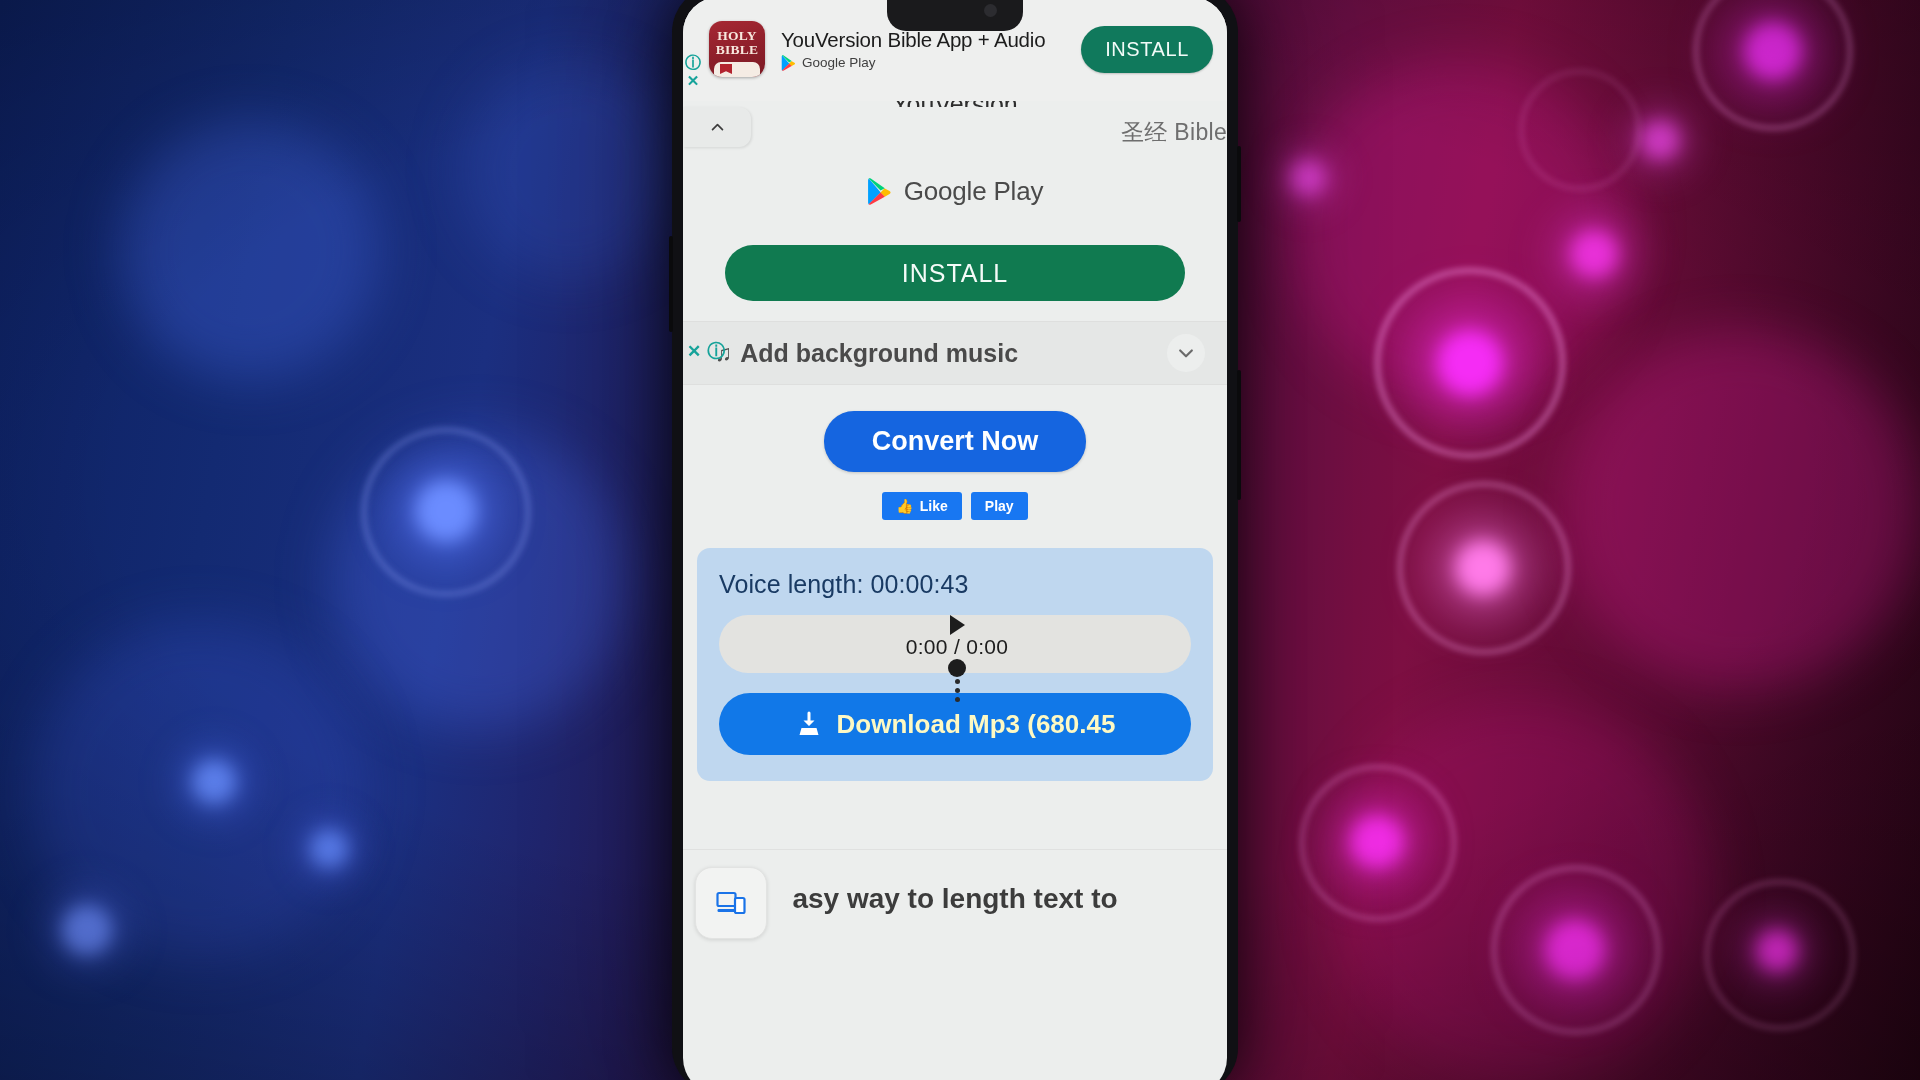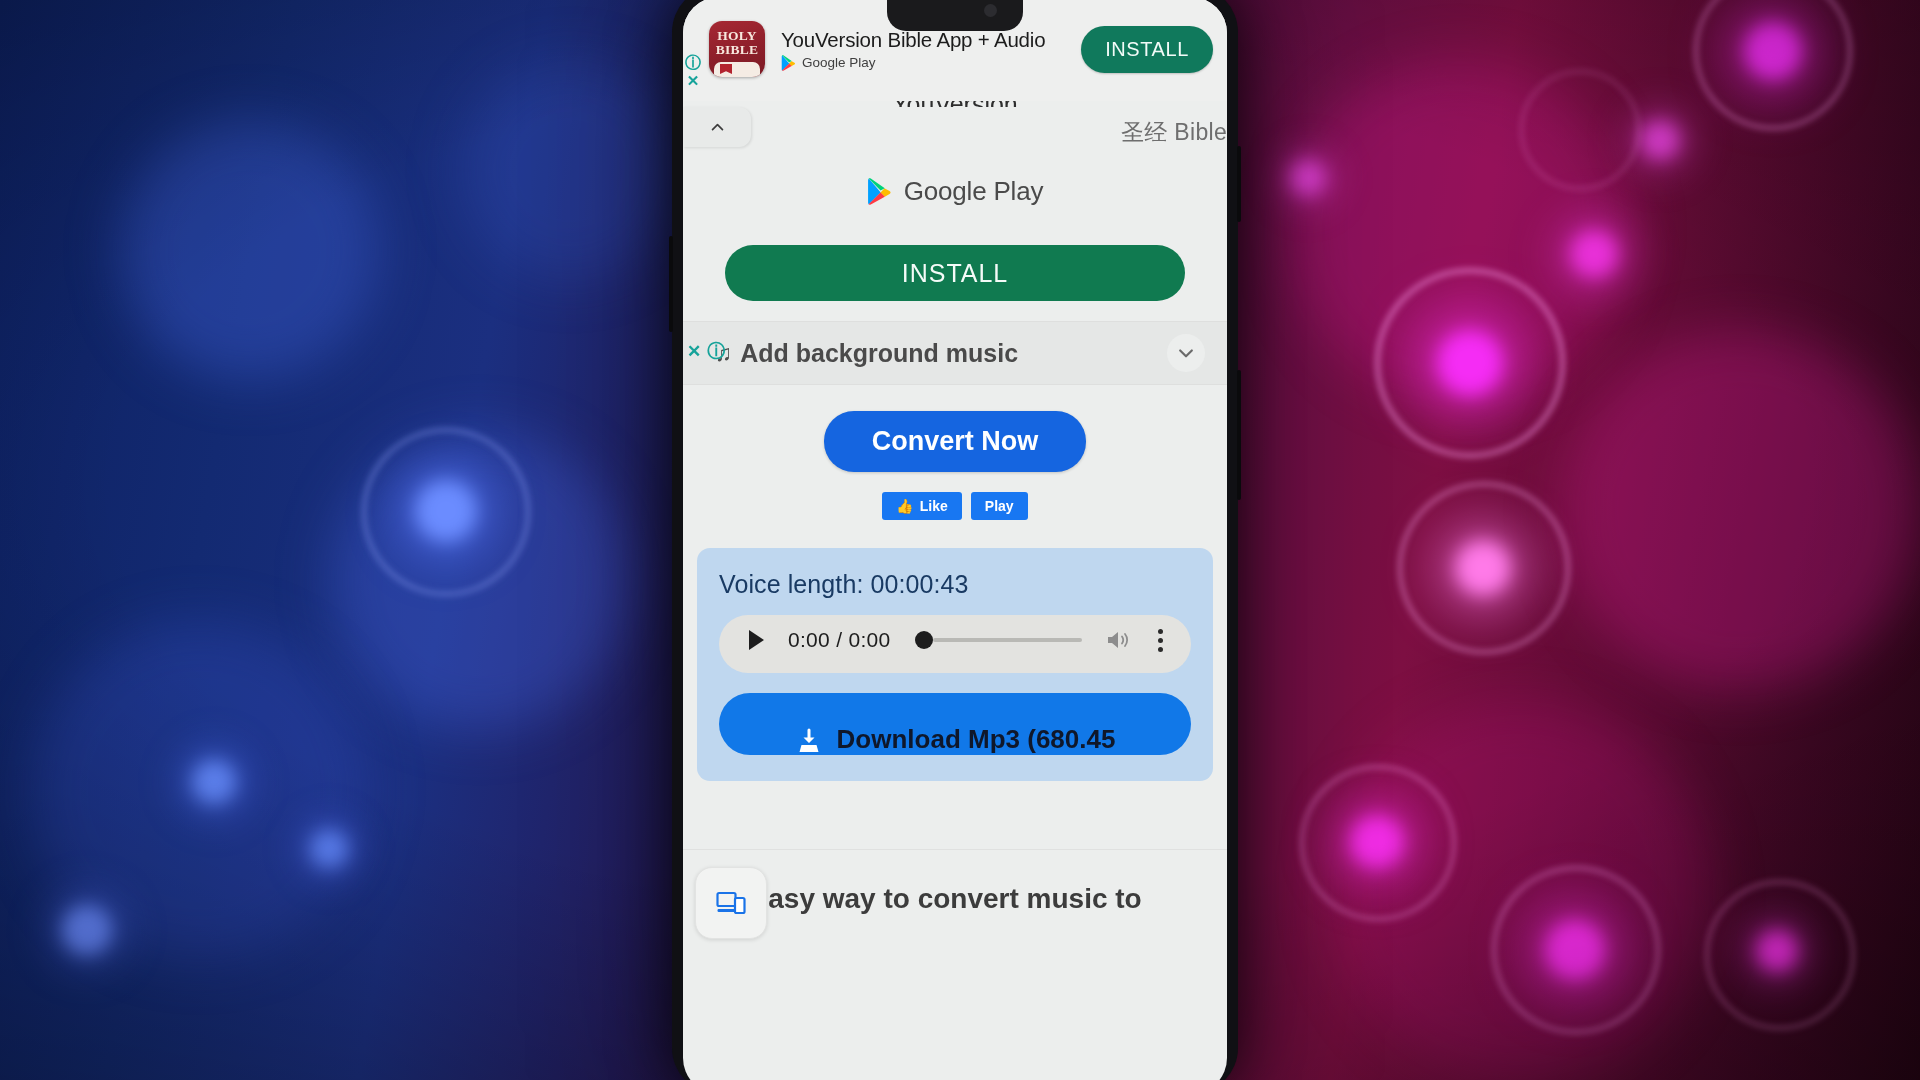--- a/index.html
+++ b/index.html
@@ -234,41 +234,42 @@
     padding: 22px 22px 26px;
   }
   .voice-len { font-size: 25px; color: #193a63; letter-spacing: .1px; }
   .player {
     margin-top: 16px;
     height: 58px;
     background: #e3e3e0;
     border-radius: 29px;
     display: flex; align-items: center;
     padding: 0 26px 8px 30px;
-    gap: 24px;
+    gap: 0;
+    flex-direction: column;
   }
   .play-tri {
     width: 0; height: 0; cursor: pointer;
     border-left: 15px solid #1d1d1d;
     border-top: 10px solid transparent;
     border-bottom: 10px solid transparent;
   }
   .ptime { font-size: 21px; color: #1d1d1d; letter-spacing: .3px; }
   .scrub { flex: 1; display: flex; align-items: center; gap: 0; cursor: pointer; }
   .knob { width: 18px; height: 18px; border-radius: 50%; background: #1d1d1d; flex: 0 0 18px; }
   .track { flex: 1; height: 4px; background: #b9b9b5; border-radius: 2px; }
   .vol-icon { width: 26px; height: 22px; cursor: pointer; }
   .kebab { display: flex; flex-direction: column; gap: 4px; cursor: pointer; padding: 2px; }
   .kebab i { width: 5px; height: 5px; border-radius: 50%; background: #2a2a2a; display: block; }
   .dl-btn {
     margin-top: 20px; width: 100%; height: 62px;
-    background: #1178e8; color: #0f172a;
+    background: #1178e8; color: #fef9c3;
     font-size: 26px; font-weight: 700;
     border: none; border-radius: 31px;
-    display: flex; align-items: flex-end; justify-content: center; gap: 14px;
+    display: flex; align-items: center; justify-content: center; gap: 14px;
     cursor: pointer;
   }
   .dl-icon { width: 28px; height: 28px; }
 
   
   .footer { position: relative; background: #eceeed; height: 150px; margin-top: 24px; }
   .foot-sep { position: absolute; left: 0; right: 0; top: 44px; height: 1px; background: #e0e1e0; }
   .foot-text {
     position: absolute; left: 0; right: 0; top: 78px;
     text-align: center;
@@ -441,21 +442,21 @@
             <path fill="#fff" d="M14 2v11.5M14 16l-5.5-5.5h11z"></path>
             <path fill="none" stroke="#fff" stroke-width="3" stroke-linecap="round" d="M14 3v9"></path>
             <path fill="#fff" d="M6.5 18h15l2 7h-19z"></path>
           </svg>
           <span>Download Mp3 (680.45</span>
         </button>
       </div>
 
       <div class="footer">
         <div class="foot-sep"></div>
-        <div class="foot-text">asy way to convert music to</div>
+        <div class="foot-text">asy way to length text to</div>
         <div class="cast-btn">
           <svg class="cast-icon" viewBox="0 0 30 26">
             <rect x="1.5" y="3" width="18" height="13" rx="1.6" fill="none" stroke="#1a73e8" stroke-width="2.2"></rect>
             <rect x="1.5" y="19" width="18" height="3" rx="1.2" fill="#1a73e8"></rect>
             <rect x="19" y="8" width="9.5" height="15" rx="1.6" fill="#fff" stroke="#1a73e8" stroke-width="2.2"></rect>
           </svg>
         </div>
       </div>
 
     </div>

